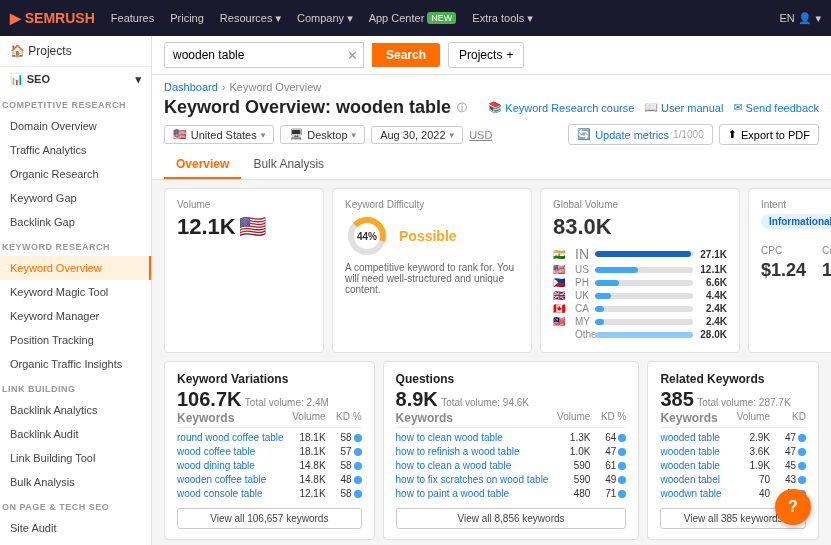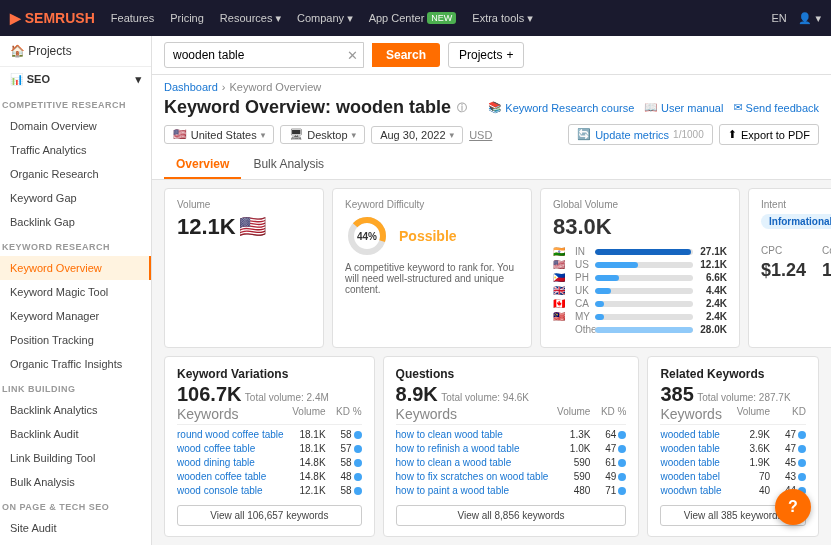--- a/index.html
+++ b/index.html
@@ -28,21 +28,21 @@
       color: #ccc;
       cursor: pointer;
       display: flex;
       align-items: center;
       gap: 3px;
     }
     .top-nav-right {
       margin-left: auto;
       display: flex;
       align-items: center;
-      gap: 12px;
+      gap: 4px;
     }
     
     
     .main-layout {
       display: flex;
       height: calc(545px - 36px);
     }
     
     
     .sidebar {
@@ -373,21 +373,21 @@
       display: inline;
     }
     .table-header-row {
       display: flex;
       font-size: 10px;
       color: #888;
       margin-bottom: 4px;
       padding-bottom: 2px;
       border-bottom: 1px solid #eee;
     }
-    .kw-col { flex: 1; font-size: 14px; }
+    .kw-col { flex: 1; font-size: 12px; font-weight: bold; }
     .vol-col { width: 42px; text-align: right; font-size: 10px; }
     .kd-col { width: 36px; text-align: right; font-size: 10px; }
     .table-row {
       display: flex;
       align-items: center;
       margin-bottom: 3px;
       font-size: 10px;
     }
     .table-row .kw-link { color: #1976d2; cursor: pointer; flex: 1; font-size: 10px; white-space: nowrap; overflow: hidden; text-overflow: ellipsis; }
     .table-row .vol-val { width: 42px; text-align: right; font-size: 10px; color: #333; }
@@ -577,21 +577,21 @@
           </div>
           <div class="kd-text">A competitive keyword to rank for. You will need well-structured and unique content.</div>
         </div>
 
         <div class="card global-card">
           <div class="card-label">Global Volume</div>
           <div class="global-value">83.0K</div>
           <div>
             <div class="country-row">
               <span style="width:18px;font-size:10px;">🇮🇳</span>
-              <span style="width:16px;font-size:10px;color:#888;">IN</span>
+              <span style="width:16px;font-size:14px;color:#888;">IN</span>
               <div class="country-bar-bg">
                   <div class="country-bar-fill" style="width:98%;background:#1565c0;"></div>
                 </div>
               <span class="country-val">27.1K</span>
             </div>
             <div class="country-row">
               <span style="width:18px;font-size:10px;">🇺🇸</span>
               <span style="width:16px;font-size:10px;color:#888;">US</span>
               <div class="country-bar-bg">
                   <div class="country-bar-fill" style="width:44%;"></div>

